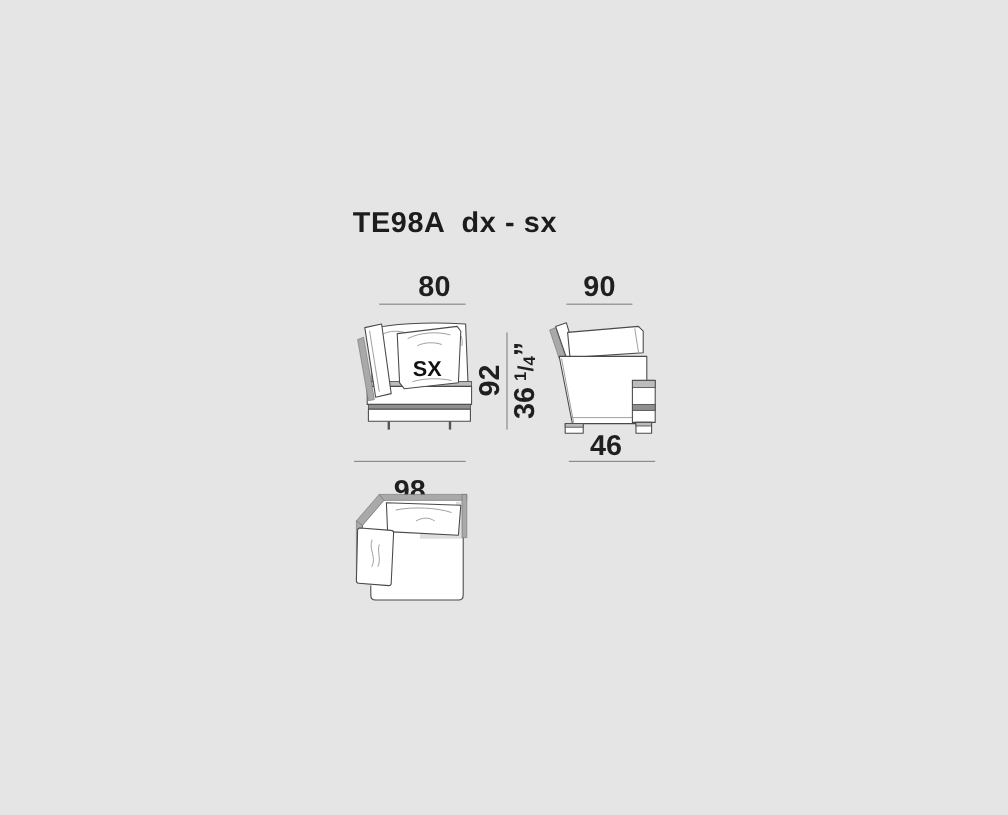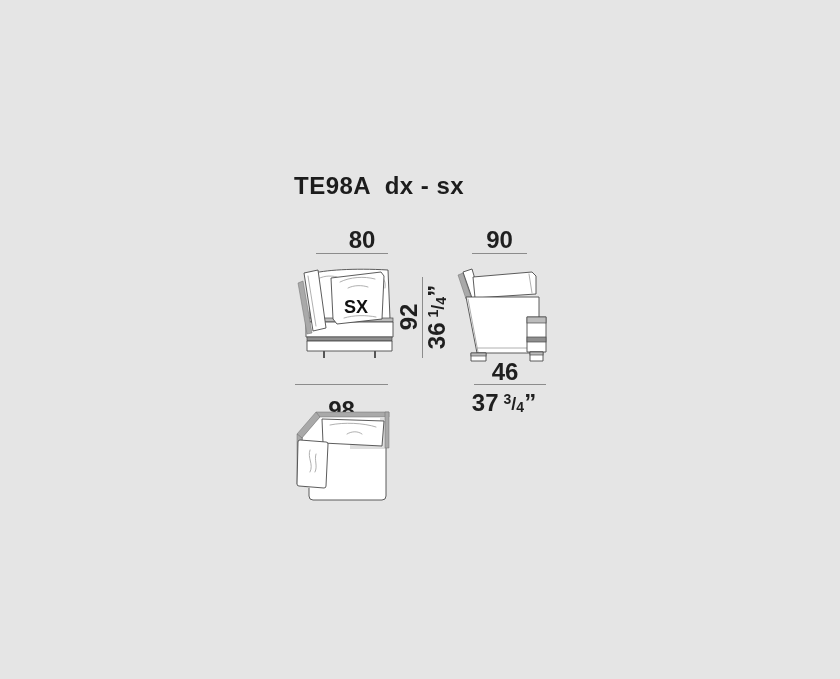--- a/index.html
+++ b/index.html
@@ -106,21 +106,20 @@
       <rect class="outline" x="78" y="88" width="13" height="9"></rect>
       <rect class="bandL" x="78" y="88" width="13" height="3"></rect>
     </g>
   </svg>
 
   <div class="abs dim-num" style="left:295px;top:360px;width:93px;margin-top:38px;">98</div>
   <div class="abs dim-line" style="left:295px;top:384px;width:93px;"></div>
 
   <div class="abs dim-num" style="left:469px;top:360px;width:72px;">46</div>
   <div class="abs dim-line" style="left:474px;top:384px;width:72px;"></div>
-  <div class="abs dim-in" style="left:467px;top:386px;width:74px;"><span>37</span><span class="frac"><span class="num">3</span><span class="sl">/</span><span class="den">4</span></span><span>”</span></div>
 
   <svg class="abs" style="left:292px;top:410px;" width="102" height="95" viewBox="0 0 102 95">
     <g>
       <path class="outline" d="M 10,27 L 28,6 L 94,6 L 94,86 Q 94,90 90,90 L 21,90 Q 17,90 17,86 L 17,74 L 10,74 Z"></path>
       <rect class="sh" x="58" y="33" width="35" height="6"></rect>
       <rect class="sh" x="88" y="8" width="5" height="30"></rect>
       <rect class="sh" x="10" y="30" width="8" height="44"></rect>
       <rect class="sh" x="12" y="74" width="6" height="4"></rect>
     </g>
     <g>

